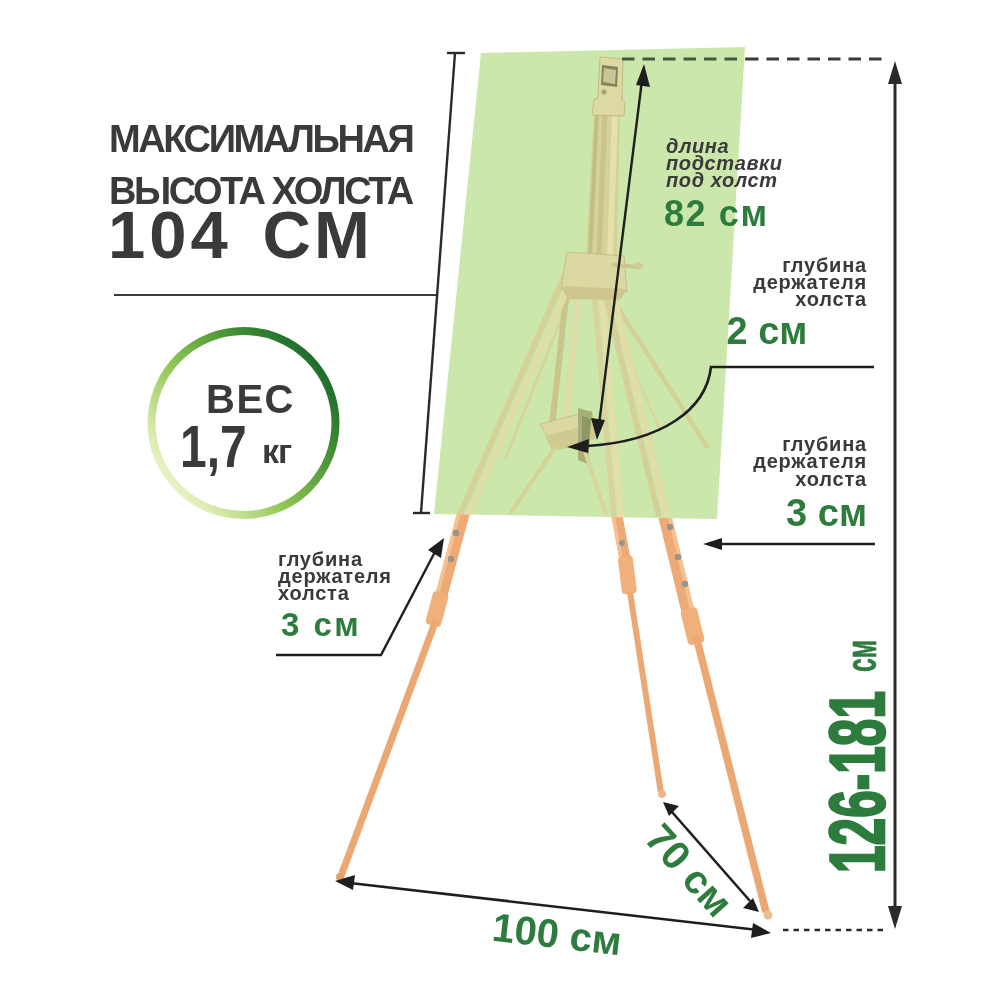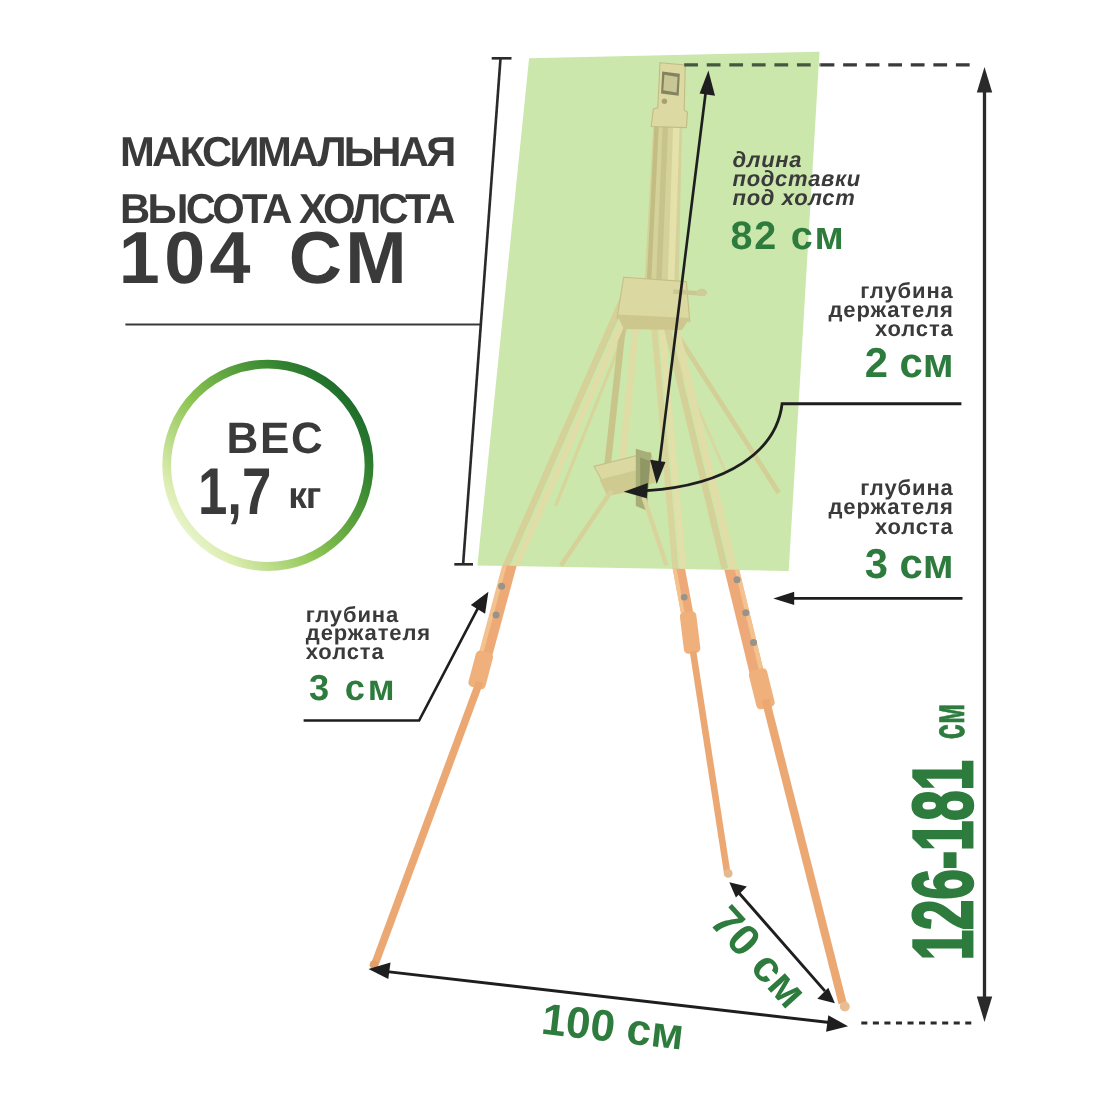--- a/index.html
+++ b/index.html
@@ -151,21 +151,21 @@
 <div class="abs dk" style="left:108px;top:196px;font-size:67px;letter-spacing:4px;word-spacing:8px;">104 СМ</div>
 
 <div class="abs dk" style="left:206px;top:377px;font-size:40px;letter-spacing:1.5px;">ВЕС</div>
 <div class="abs dk" style="left:180px;top:412px;font-size:60px;letter-spacing:0px;transform:scaleX(0.8);transform-origin:0 0;">1,7</div>
 <div class="abs dk" style="left:262px;top:432px;font-size:34px;letter-spacing:-1px;">кг</div>
 
 <div class="abs dk" style="left:666px;top:137.5px;font-size:20px;line-height:17.3px;letter-spacing:0.6px;font-style:italic;">длина<br>подставки<br>под холст</div>
 <div class="abs gr" style="left:664px;top:192.5px;font-size:36px;letter-spacing:1.6px;">82 см</div>
 
 <div class="abs dk" style="left:667px;top:256.5px;width:200px;font-size:20px;line-height:17.3px;letter-spacing:0.8px;text-align:right;">глубина<br>держателя<br>холста</div>
-<div class="abs gr" style="left:667px;top:310px;width:200px;font-size:38px;text-align:right;">2 см</div>
+<div class="abs gr" style="left:667px;top:310px;width:200px;font-size:38px;text-align:center;">2 см</div>
 
 <div class="abs dk" style="left:667px;top:436px;width:200px;font-size:20px;line-height:17.3px;letter-spacing:0.8px;text-align:right;">глубина<br>держателя<br>холста</div>
 <div class="abs gr" style="left:667px;top:492px;width:200px;font-size:38px;text-align:right;">3 см</div>
 
 <div class="abs dk" style="left:278px;top:550.5px;font-size:20px;line-height:17.3px;letter-spacing:0.8px;">глубина<br>держателя<br>холста</div>
 <div class="abs gr" style="left:281px;top:606px;font-size:33px;letter-spacing:2.5px;">3 см</div>
 
 <div class="abs gr" style="left:477px;top:912px;width:160px;font-size:40px;text-align:center;white-space:nowrap;transform:rotate(6.5deg);">100 см</div>
 <div class="abs gr" style="left:614px;top:848px;width:150px;font-size:40px;text-align:center;white-space:nowrap;transform:rotate(48deg);">70 см</div>
 

